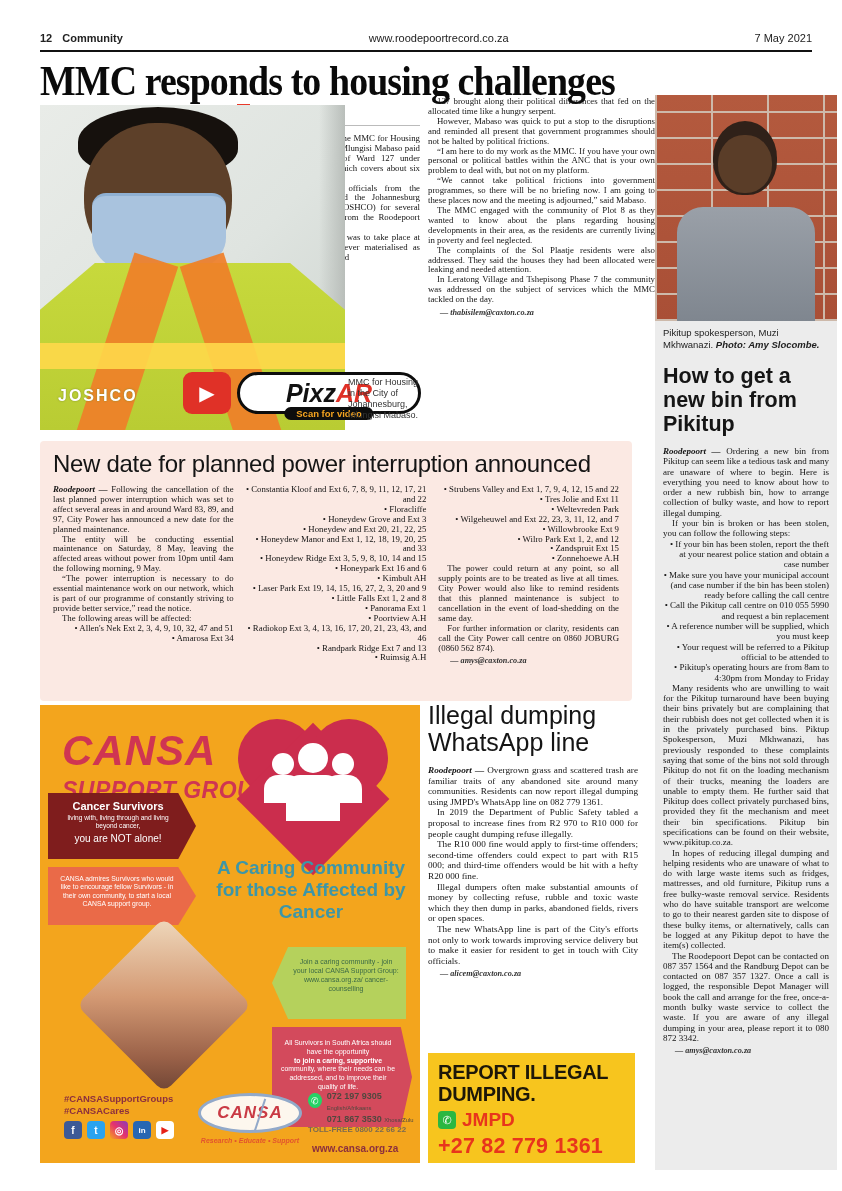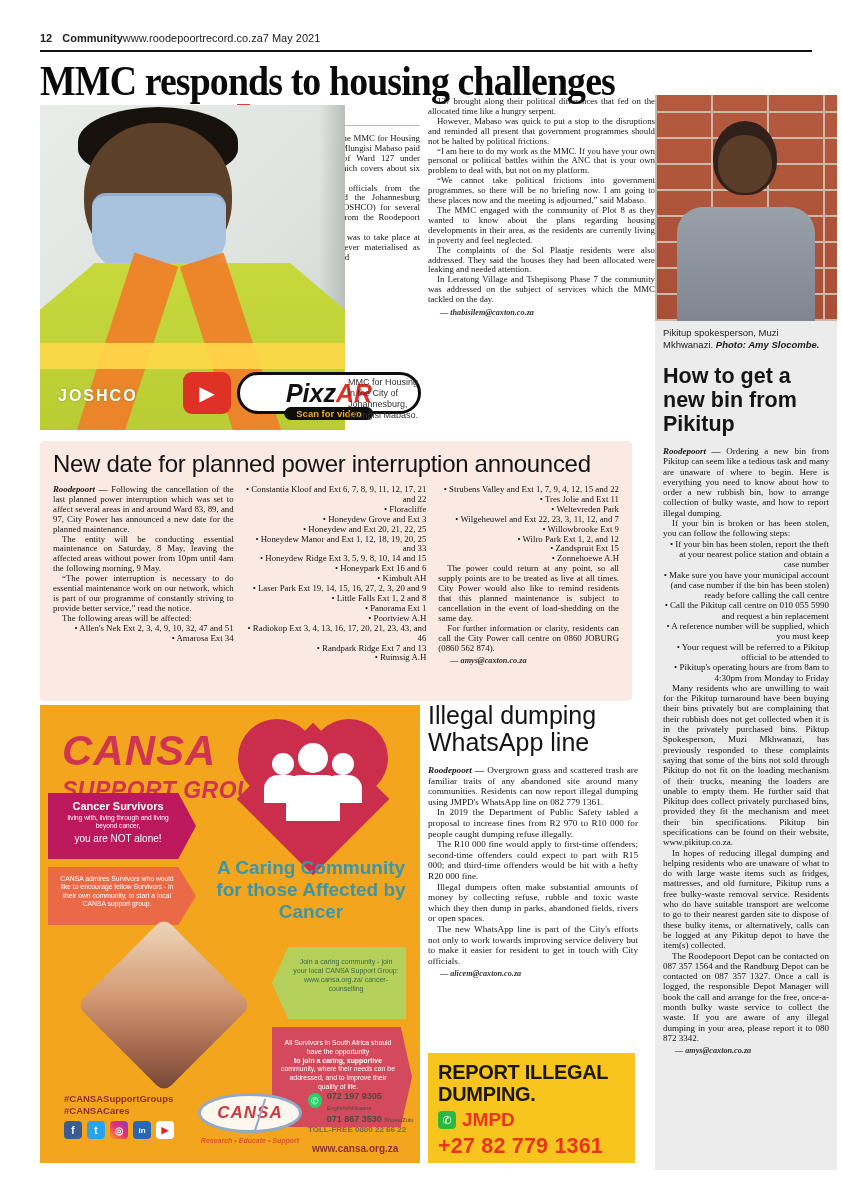--- a/index.html
+++ b/index.html
@@ -1,20 +1,20 @@
 <!DOCTYPE html>
 <html><head>
 <meta charset="utf-8">
 <style>
   *{margin:0;padding:0;box-sizing:border-box}
   html,body{background:#fff}
   body{width:842px;height:1191px;position:relative;font-family:"Liberation Serif",serif;color:#111;overflow:hidden}
 
   
-  .masthead{position:absolute;left:40px;right:30px;top:32px;display:flex;justify-content:flex-start;
+  .masthead{position:absolute;left:40px;right:30px;top:32px;display:flex;justify-content:space-between;
     font-family:"Liberation Sans",sans-serif;font-size:11px;color:#222}
   .masthead .left{display:flex;gap:10px}
   .masthead .pageno{font-weight:bold}
   .masthead .section{font-weight:bold}
   .head-rule{position:absolute;left:40px;right:30px;top:50px;height:2px;background:#111}
 
   
   .headline{position:absolute;left:40px;top:56px;font-family:"Liberation Serif",serif;font-weight:bold;
     font-size:43px;letter-spacing:-1px;white-space:nowrap;transform:scaleX(.88);transform-origin:left top;color:#0a0a0a}
 
@@ -89,21 +89,21 @@
   .ca-brand{position:absolute;left:22px;top:22px;color:#cf3552;font-weight:bold;font-style:italic;font-size:42px;letter-spacing:1px}
   .ca-sub{position:absolute;left:22px;top:72px;color:#cf3552;font-weight:bold;font-style:italic;font-size:23px;letter-spacing:.5px}
   .heart{position:absolute;right:32px;top:14px;width:150px;height:138px}
   .heart:before,.heart:after{content:"";position:absolute;width:78px;height:78px;border-radius:50%;background:#cb2d4d;top:0}
   .heart:before{left:0}.heart:after{right:0}
   .heart .hsq{position:absolute;left:21px;top:26px;width:108px;height:108px;background:#cb2d4d;transform:rotate(45deg)}
   .ppl{position:absolute;z-index:2}
   .ppl .h{position:absolute;border-radius:50%;background:#fff}
   .ppl .b{position:absolute;border-radius:14px 14px 0 0;background:#fff}
   .banner{position:absolute;color:#fff}
-  .teal-banner{left:8px;top:88px;width:148px;height:66px;background:#be185d;
+  .teal-banner{left:8px;top:88px;width:148px;height:66px;background:#7f1d1d;
     clip-path:polygon(0 0,88% 0,100% 50%,88% 100%,0 100%);padding:7px 20px 0 12px;text-align:center}
   .teal-banner .t1{font-weight:bold;font-size:11px}
   .teal-banner .t2{font-size:6.6px;line-height:8px;margin-top:2px}
   .teal-banner .t3{font-size:10px;margin-top:3px}
   .orange-banner{left:8px;top:162px;width:148px;height:58px;background:#ea6a48;
     clip-path:polygon(0 0,88% 0,100% 50%,88% 100%,0 100%);padding:8px 22px 0 12px;
     font-size:6.8px;line-height:8.4px;text-align:center}
   .ca-heading{position:absolute;left:168px;top:152px;width:206px;color:#3d96a7;font-weight:bold;
     font-size:19px;line-height:22px;text-align:center}
   .hexphoto{position:absolute;left:62px;top:238px;width:124px;height:124px;transform:rotate(45deg);

